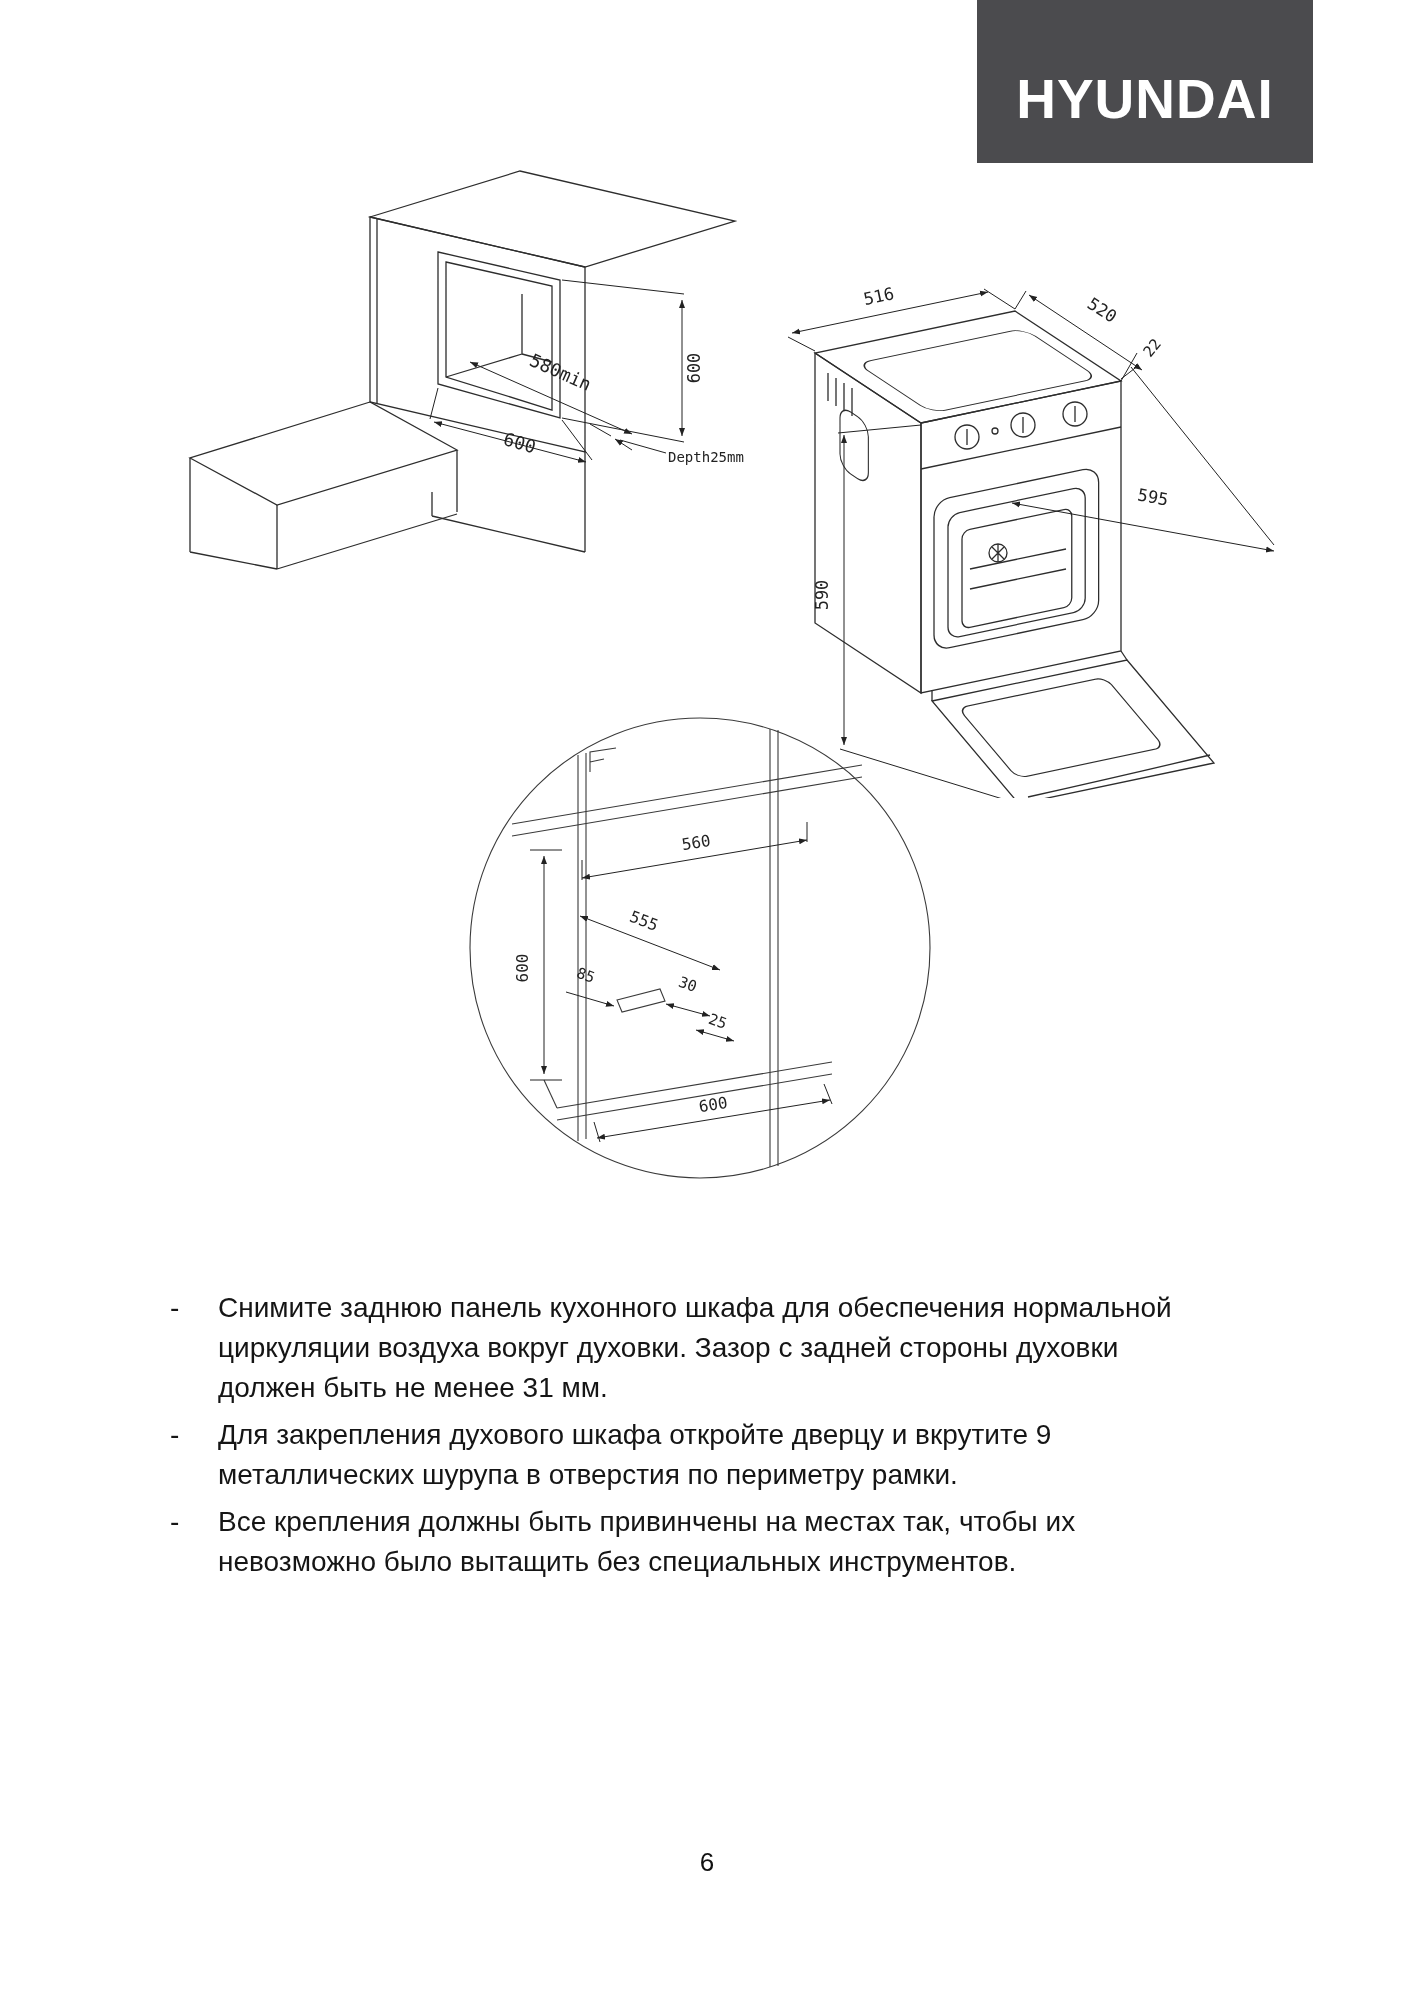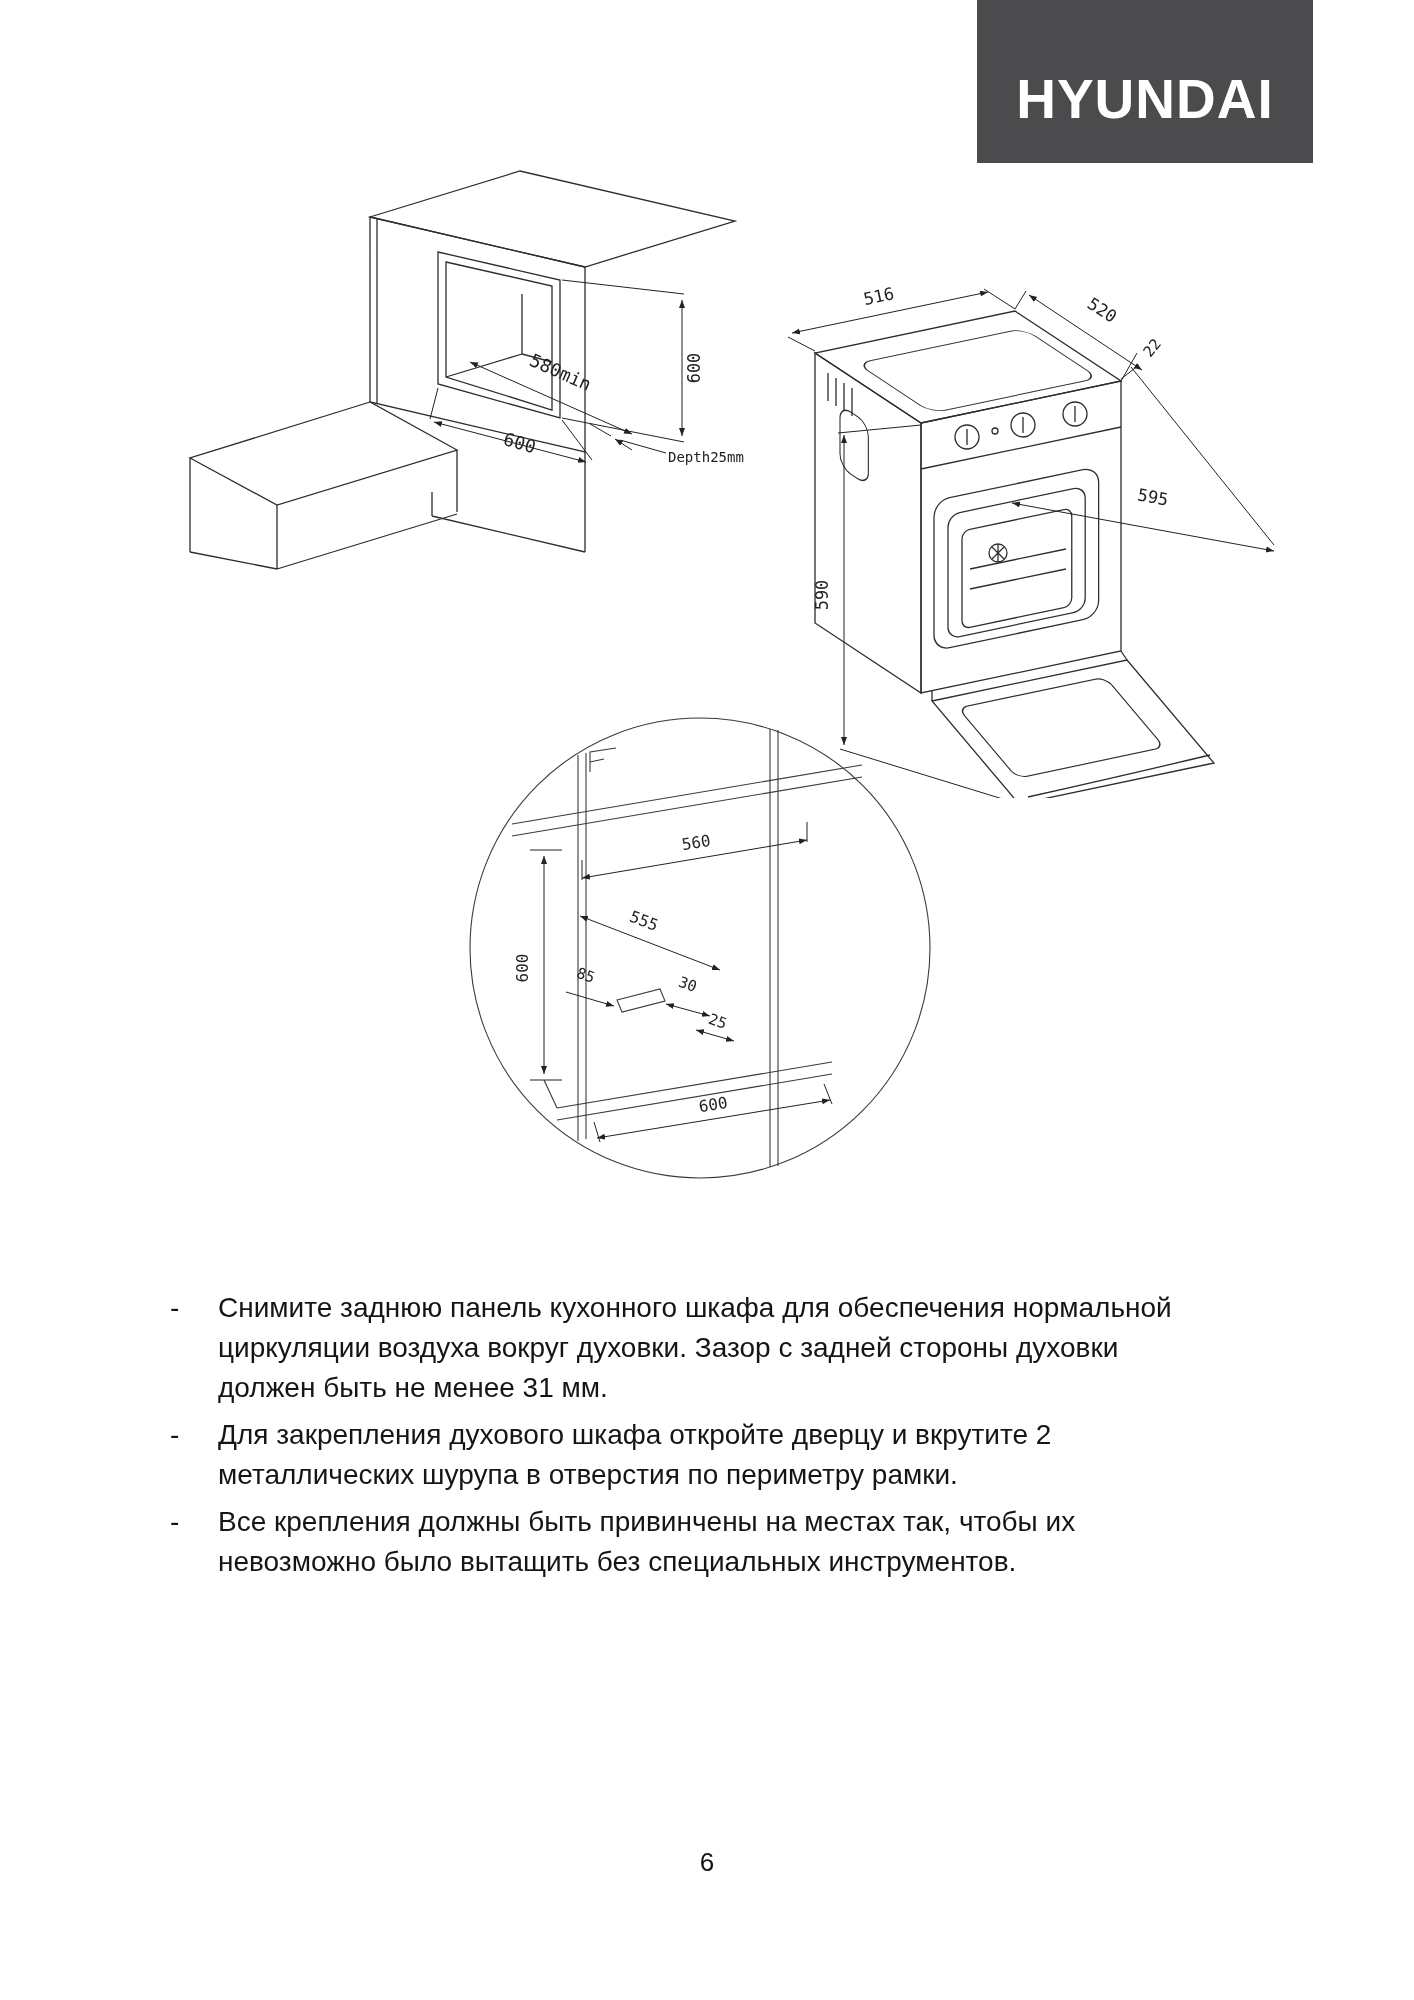--- a/index.html
+++ b/index.html
@@ -147,21 +147,21 @@
     <text x="252" y="402" font-size="16" text-anchor="middle" transform="rotate(-9,252,402)">600</text>
   </svg>
 
   <div class="instructions">
     <div class="li">
       <span class="dash">-</span>
       <span class="txt">Снимите заднюю панель кухонного шкафа для обеспечения нормальной циркуляции воздуха вокруг духовки. Зазор с задней стороны духовки должен быть не менее 31 мм.</span>
     </div>
     <div class="li">
       <span class="dash">-</span>
-      <span class="txt">Для закрепления духового шкафа откройте дверцу и вкрутите 2 металлических шурупа в отверстия по периметру рамки.</span>
+      <span class="txt">Для закрепления духового шкафа откройте дверцу и вкрутите 9 металлических шурупа в отверстия по периметру рамки.</span>
     </div>
     <div class="li">
       <span class="dash">-</span>
       <span class="txt">Все крепления должны быть привинчены на местах так, чтобы их невозможно было вытащить без специальных инструментов.</span>
     </div>
   </div>
 
   <div class="page-number">6</div>
 
 </div>

